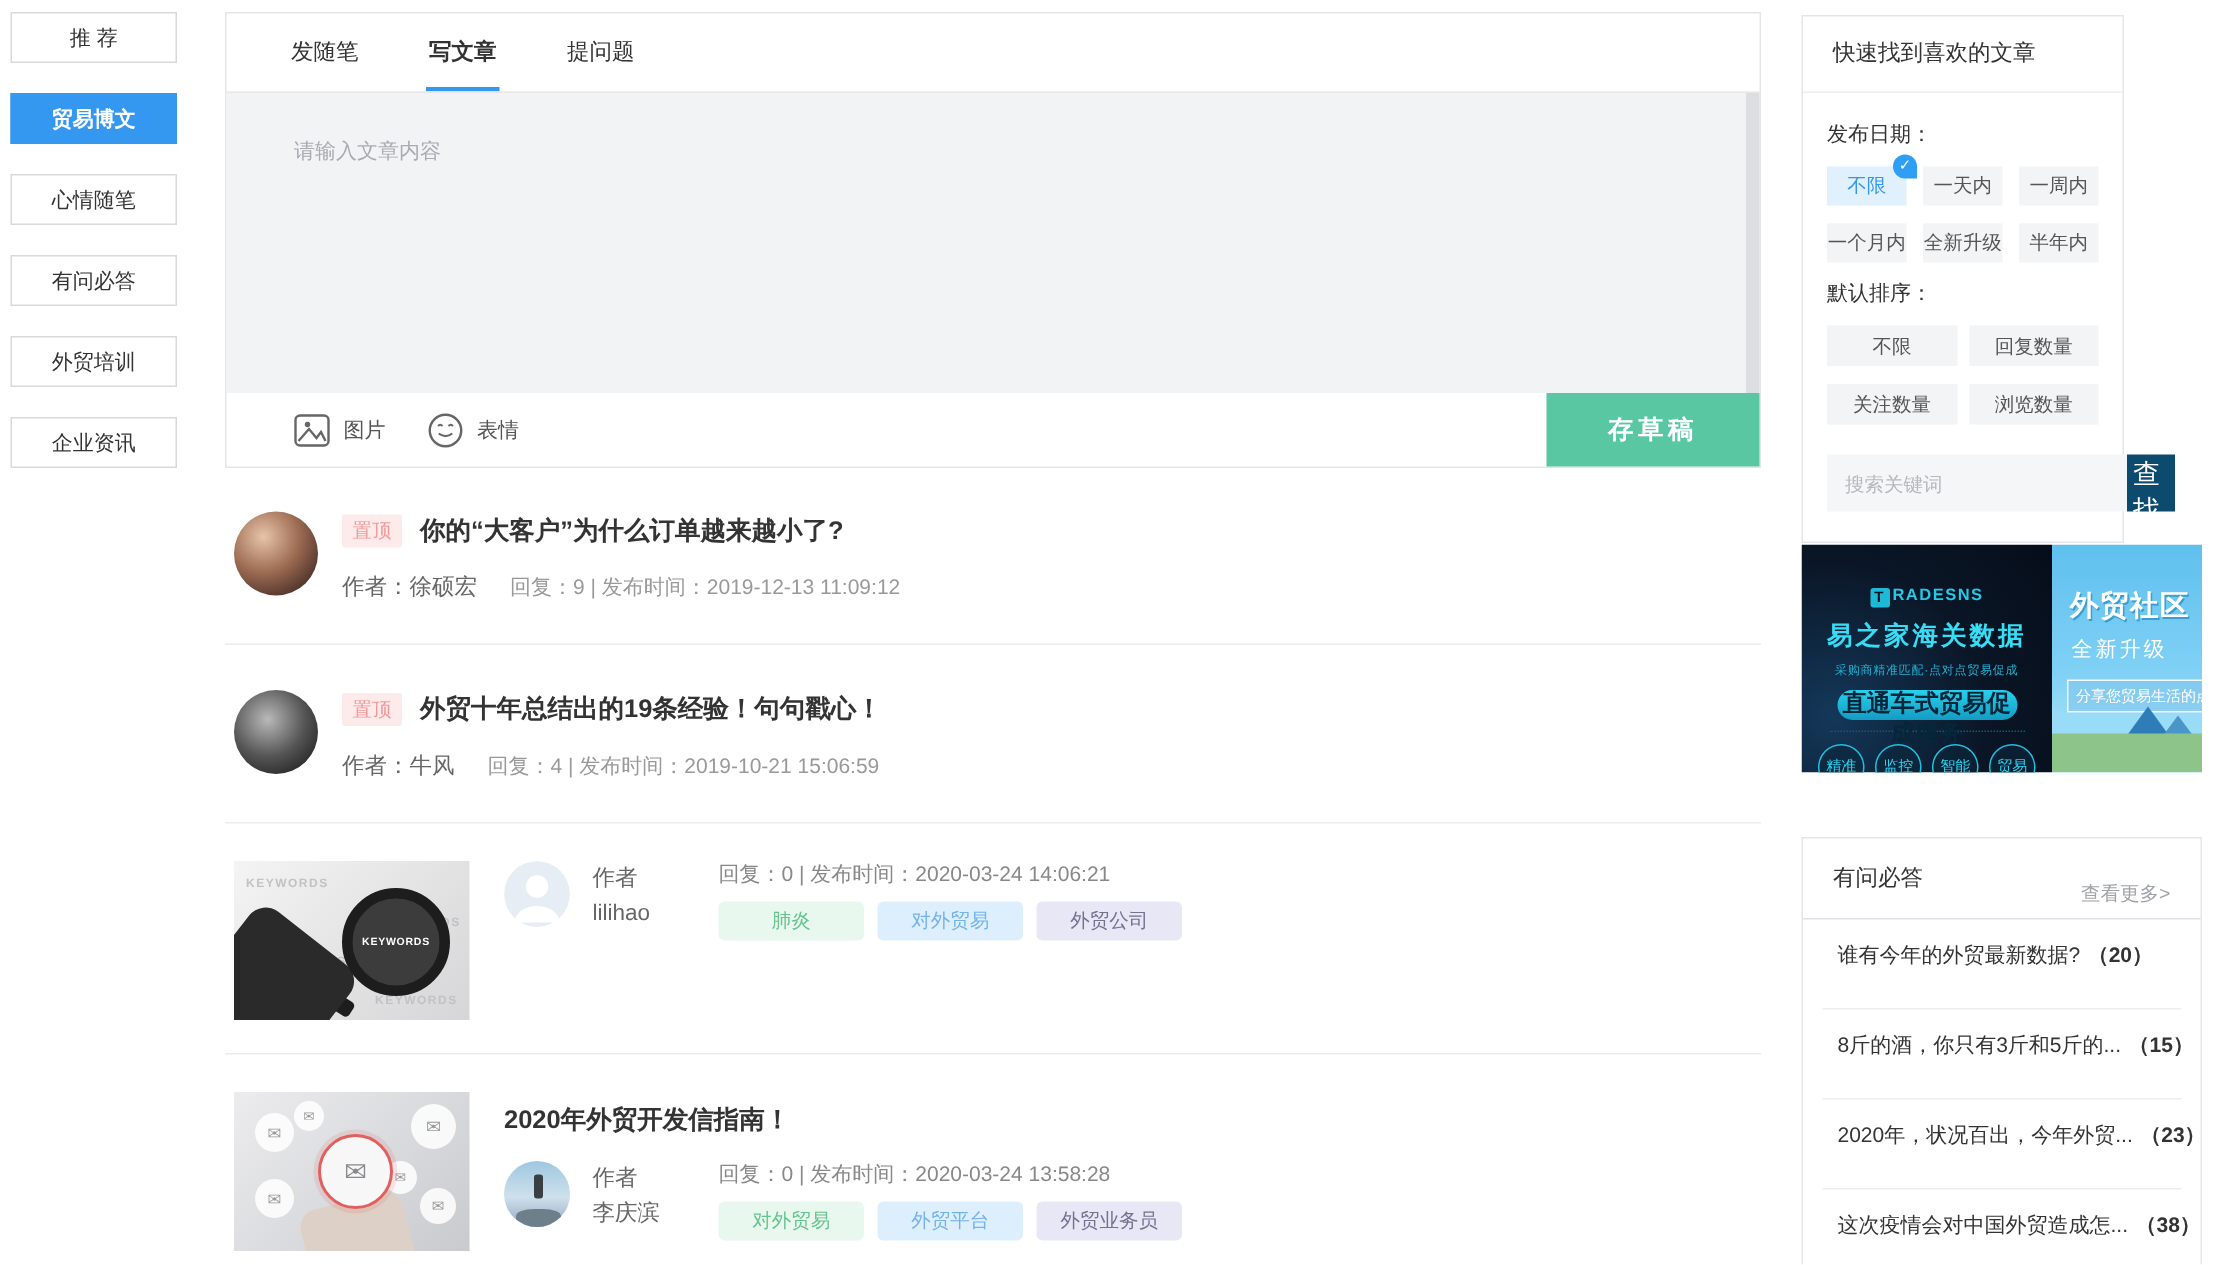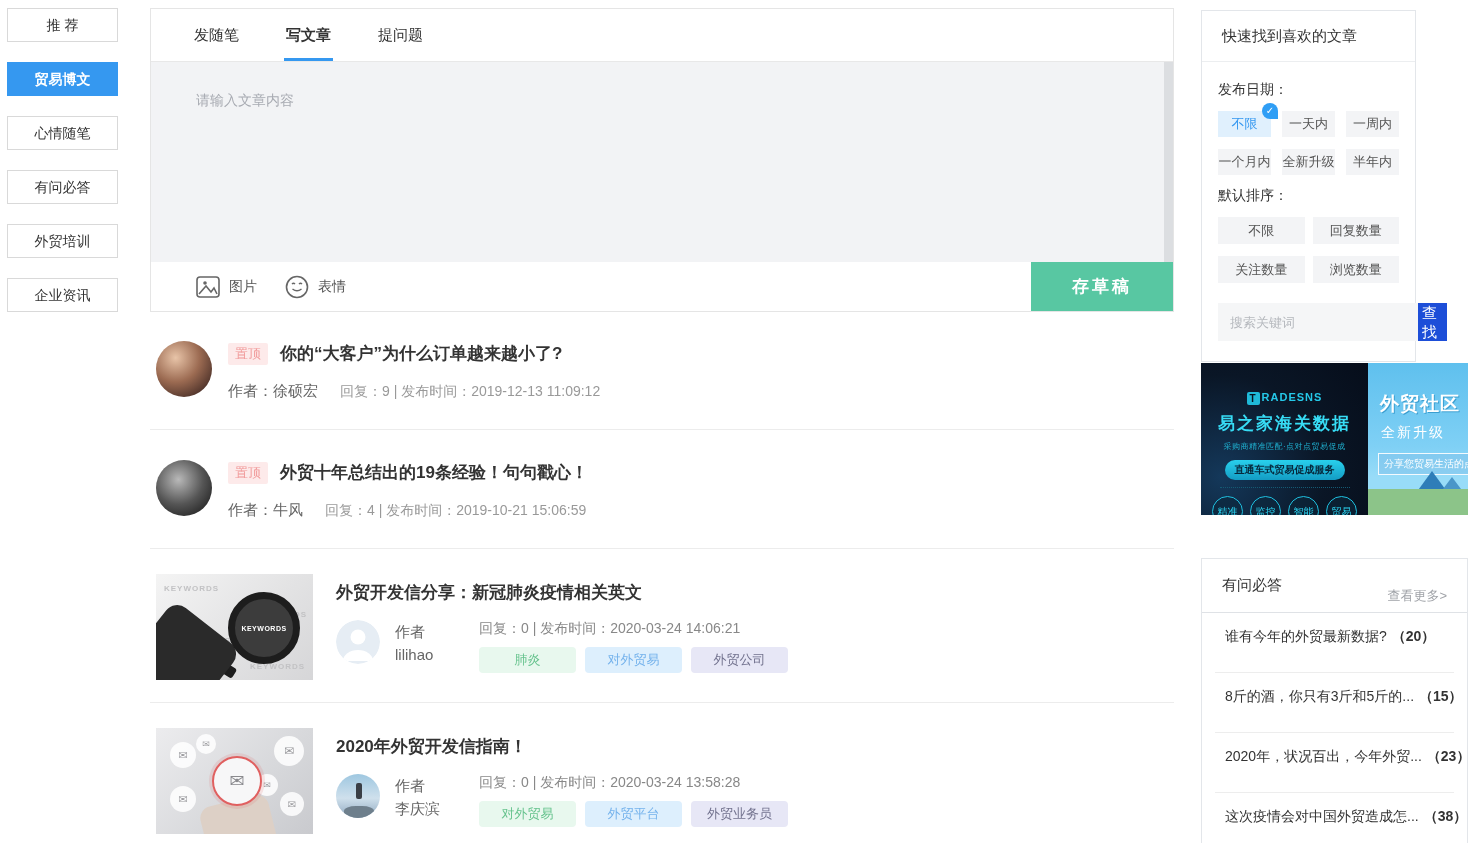--- a/index.html
+++ b/index.html
@@ -90,34 +90,34 @@
   .grid2{display:grid;grid-template-columns:repeat(2,1fr);gap:12px 8px;margin-bottom:20px;}
   .opt{height:26px;line-height:26px;text-align:center;font-size:13px;color:#555;background:#f3f4f6;position:relative;cursor:pointer;}
   .grid2 .opt{height:27px;line-height:27px;}
   .opt.selected{background:#e0f0fd;color:#3598f0;}
   .check-badge{position:absolute;top:-8px;right:-7px;width:16px;height:16px;border-radius:50% 50% 0 50%;
        background:#2f9ef5;color:#fff;font-size:10px;line-height:16px;text-align:center;}
   .search-row{display:flex;}
   .search-input{flex:1;height:38px;background:#f5f6f7;border:0;outline:none;padding:0 12px;
        font-size:13px;color:#333;font-family:inherit;}
   .search-input::placeholder{color:#b5b8bd;}
-  .search-btn{width:80px;height:38px;background:#1d4ed8;color:#fff;border:0;font-size:15px;
+  .search-btn{width:80px;height:38px;background:#0c4a6e;color:#fff;border:0;font-size:18px;
        letter-spacing:4px;cursor:pointer;font-family:inherit;padding-left:4px;text-align:right;}
 
   
   .banner{position:absolute;left:1201px;top:363px;width:267px;height:152px;display:flex;overflow:hidden;cursor:pointer;}
   .bn-left{width:167px;flex:none;background:radial-gradient(circle at 12% 75%,#14385a 0%,#0a1626 55%,#060d1a 100%);
        color:#2bd3f0;text-align:center;position:relative;}
   .bn-logo{margin-top:28px;font-size:11px;font-weight:bold;letter-spacing:1px;color:#25c8e8;}
   .bn-logo .t-mark{display:inline-block;background:#1fb9d8;color:#06121f;width:13px;height:13px;line-height:13px;
        border-radius:2px;font-size:10px;margin-right:2px;vertical-align:-1px;}
   .bn-title{font-size:17px;font-weight:bold;letter-spacing:2px;margin-top:7px;color:#37dcf5;}
   .bn-sub{font-size:8px;margin-top:6px;color:#1fb0d0;letter-spacing:.5px;}
   .bn-pill{margin:8px auto 0;width:120px;height:20px;line-height:20px;border-radius:10px;
-       background:linear-gradient(180deg,#29d0ec,#139cc4);color:#06263a;font-size:10px;font-weight:bold;}
+       background:linear-gradient(180deg,#29d0ec,#139cc4);color:#06263a;font-size:16px;font-weight:bold;}
   .bn-dots{margin:7px auto 0;width:130px;border-top:1px dotted #145a74;}
   .bn-circles{display:flex;justify-content:center;gap:7px;margin-top:8px;}
   .bn-circle{width:29px;height:29px;line-height:29px;border-radius:50%;border:1px solid #1fc0e0;
        font-size:10px;color:#2bd3f0;background:rgba(12,40,60,.6);}
   .bn-right{flex:1;position:relative;overflow:hidden;color:#fff;
        background:linear-gradient(180deg,#5fc0ee 0%,#7fd0f5 55%,#98dcf8 75%);}
   .bnr-title{margin:28px 0 0 12px;font-size:19px;font-weight:bold;letter-spacing:1px;white-space:nowrap;
        text-shadow:1px 1px 0 #3a9ed0;}
   .bnr-sub{margin:7px 0 0 13px;font-size:14px;letter-spacing:2px;white-space:nowrap;}
   .bnr-note{margin:11px 0 0 10px;display:inline-block;border:1px solid rgba(255,255,255,.9);
@@ -220,21 +220,20 @@
       <div class="thumb thumb-kw">
         <span class="kw-ghost" style="left:8px;top:10px;">KEYWORDS</span>
         <span class="kw-ghost" style="left:96px;top:36px;">KEYWORDS</span>
         <span class="kw-ghost" style="left:20px;top:62px;">KEYWORDS</span>
         <span class="kw-ghost" style="left:94px;top:88px;">KEYWORDS</span>
         <div class="kw-handle"></div>
         <div class="kw-hand"></div>
         <div class="kw-lens">KEYWORDS</div>
       </div>
       <div class="a-body">
-        <div class="a-title">外贸开发信分享：新冠肺炎疫情相关英文</div>
         <div class="a-row">
           <div class="a-author">
             <div class="avatar small">
               <svg width="44" height="44" viewBox="0 0 44 44">
                   <circle cx="22" cy="22" r="22" fill="#e6edf4"></circle>
                   <circle cx="22" cy="17" r="7.5" fill="#ffffff"></circle>
                   <path d="M7 41 a15 11 0 0 1 30 0 Z" fill="#ffffff"></path>
                 </svg>
             </div>
             <div class="a-names">

